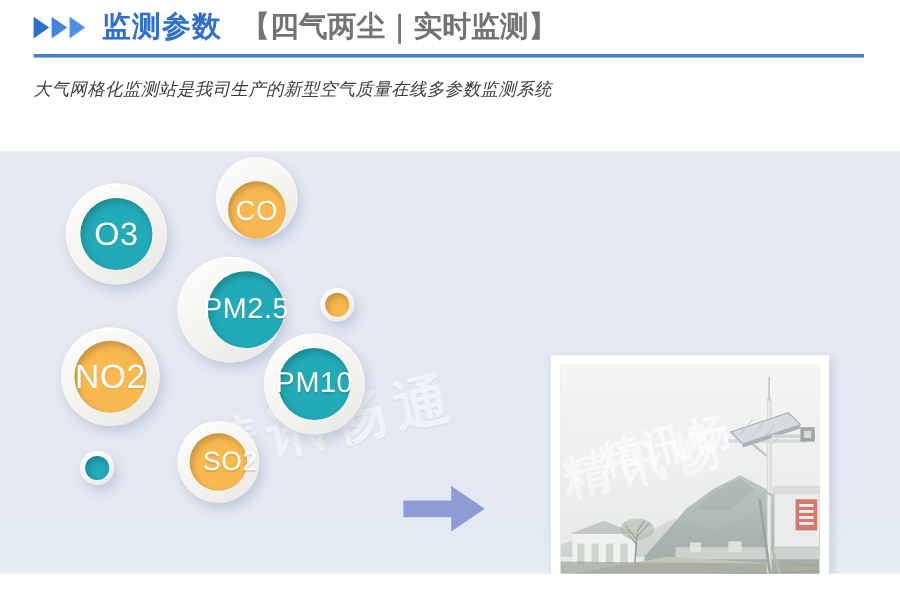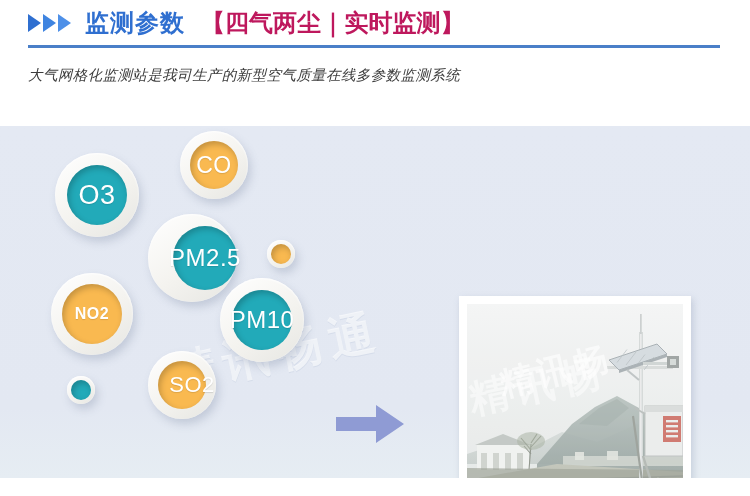--- a/index.html
+++ b/index.html
@@ -47,21 +47,21 @@
   .tri.t3 { border-left-color: #4e90e8; }
 
   .title-blue {
     color: #2f6fd0;
     font-size: 24px;
     font-weight: bold;
     letter-spacing: 1px;
     line-height: 30px;
   }
   .title-red {
-    color: #be185d;
+    color: #737373;
     font-size: 24px;
     font-weight: bold;
     letter-spacing: 0px;
     line-height: 30px;
     margin-left: 6px;
   }
   .header-rule {
     position: absolute;
     left: 28px;
     top: 45px;
@@ -202,33 +202,33 @@
 <div class="panel">
 
   <div class="watermark">精讯畅通</div>
 
   <div id="bubble-layer">
       <div class="bubble" style="width: 84px; height: 84px; left: 55px; top: 27px;">
         <div class="core teal" style="width: 60px; height: 60px; background: rgb(34, 170, 185);">
           <span class="lbl" style="font-size: 27px;">O3</span>
         </div>
       </div>
-      <div class="bubble" style="width: 68px; height: 68px; left: 180px; top: 5px;">
+      <div class="bubble" style="width: 68px; height: 68px; left: 180px; top: 5px; align-items: flex-end;">
         <div class="core amber" style="width: 48px; height: 48px; background: rgb(249, 185, 80);">
           <span class="lbl" style="font-size: 23px;">CO</span>
         </div>
       </div>
       <div class="bubble" style="width: 88px; height: 88px; left: 148px; top: 88px;">
         <div class="core teal" style="width: 64px; height: 64px; background: rgb(34, 170, 185); margin-left: 26px;">
           <span class="lbl" style="font-size: 24px;">PM2.5</span>
         </div>
       </div>
       <div class="bubble" style="width: 82px; height: 82px; left: 51px; top: 147px;">
         <div class="core amber" style="width: 60px; height: 60px; background: rgb(249, 185, 80);">
-          <span class="lbl" style="font-size: 16px; font-weight: bold;">NO2</span>
+          <span class="lbl" style="font-size: 28px;">NO2</span>
         </div>
       </div>
       <div class="bubble" style="width: 84px; height: 84px; left: 220px; top: 152px; text-align: center;">
         <div class="core teal" style="width: 60px; height: 60px; background: rgb(34, 170, 185);">
           <span class="lbl" style="font-size: 24px;">PM10</span>
         </div>
       </div>
       <div class="bubble" style="width: 68px; height: 68px; left: 148px; top: 225px;">
         <div class="core amber" style="width: 48px; height: 48px; background: rgb(249, 185, 80);">
           <span class="lbl" style="font-size: 22px; margin-left: 20px;">SO2</span>

